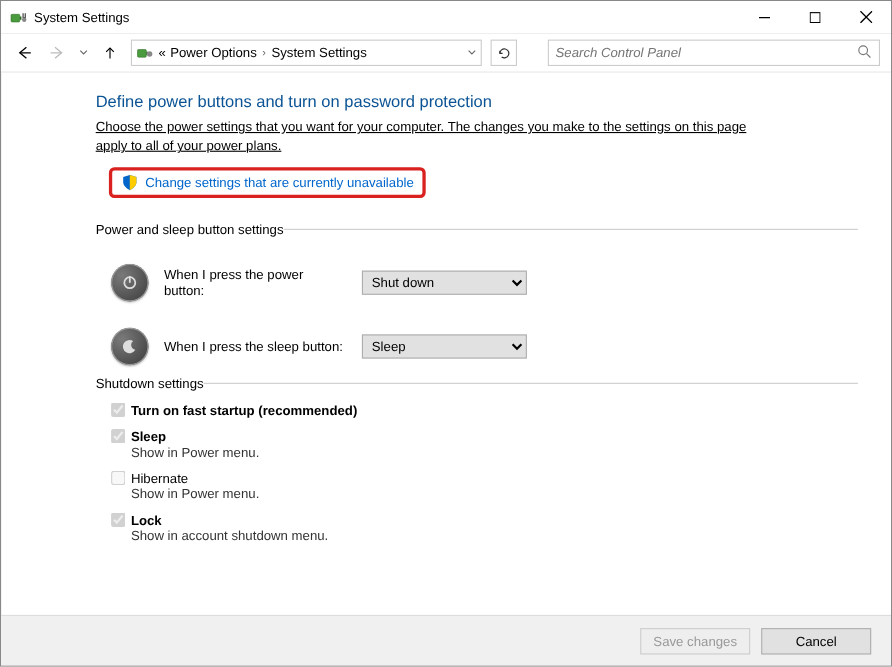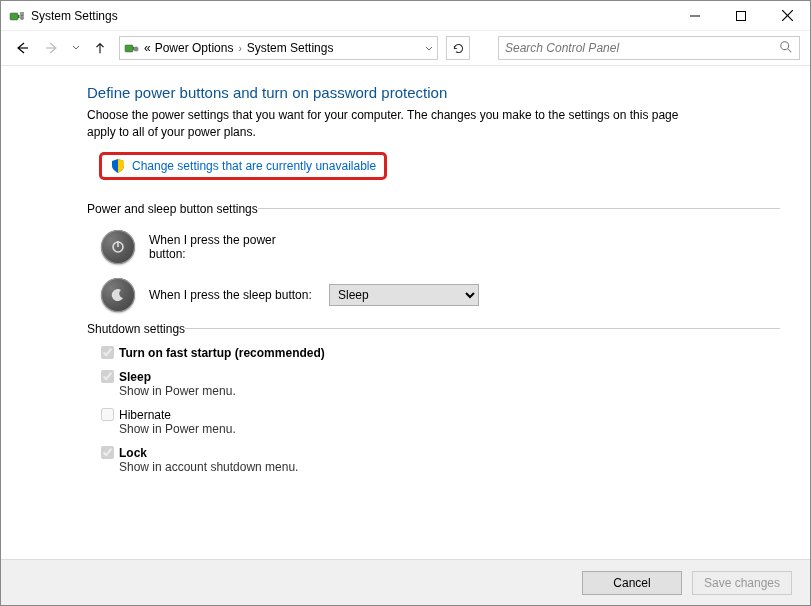--- a/index.html
+++ b/index.html
@@ -104,20 +104,21 @@
       color: #0b5394;
       font-size: 15px;
       font-weight: 400;
       margin-bottom: 6px;
     }
     .desc {
       font-size: 12px;
       line-height: 1.45;
       margin-bottom: 10px;
       max-width: 620px;
+      text-decoration: underline;
     }
     .unlock-row {
       border: 3px solid #d9211f;
       border-radius: 5px;
       display: inline-flex;
       align-items: center;
       padding: 3px 8px;
       gap: 6px;
       margin-bottom: 14px;
       margin-left: 12px;
@@ -133,21 +134,21 @@
       align-items: center;
       gap: 0;
     }
     .section-title .line {
       flex: 1; height: 1px; background: #ccc;
     }
     .button-row {
       display: flex;
       align-items: center;
       gap: 14px;
-      margin: 14px 0 10px 14px;
+      margin: 24px 0 10px 14px;
     }
     .round-icon {
       width: 34px; height: 34px;
       border-radius: 50%;
       display: flex; align-items: center; justify-content: center;
       box-shadow: inset 0 0 0 1px #999, 0 1px 2px rgba(0,0,0,0.3);
     }
     .round-icon.power { background: radial-gradient(circle at 30% 30%, #7a7a7a, #3a3a3a); }
     .round-icon.sleep { background: radial-gradient(circle at 30% 30%, #7a7a7a, #3a3a3a); }
     .label { width: 166px; }
@@ -309,20 +310,23 @@
   </div>
 
   <div class="button-row">
     <div class="round-icon power">
       <svg width="16" height="16" viewBox="0 0 16 16">
           <circle cx="8" cy="8" r="5" fill="none" stroke="#ddd" stroke-width="1.6"></circle>
           <line x1="8" y1="2" x2="8" y2="8" stroke="#ddd" stroke-width="1.6"></line>
         </svg>
     </div>
     <span class="label">When I press the power button:</span>
+    <select class="dd">
+      <option>Shut down</option>
+    </select>
   </div>
 
   <div class="button-row">
     <div class="round-icon sleep">
       <svg width="16" height="16" viewBox="0 0 16 16">
           <path d="M11 3 A6 6 0 1 0 13 11 A4.5 4.5 0 0 1 11 3 Z" fill="#ddd"></path>
         </svg>
     </div>
     <span class="label">When I press the sleep button:</span>
     <select class="dd">
@@ -360,15 +364,15 @@
       <div class="check-head">
         <input type="checkbox" checked="" disabled="" style="">
         <span class="bold">Lock</span>
       </div>
       <div class="check-sub">Show in account shutdown menu.</div>
     </div>
   </div>
 </div>
 
 <div class="footer">
+  <button class="btn" disabled="">Save changes</button>
   <button class="btn">Cancel</button>
-  <button class="btn" disabled="">Save changes</button>
 </div>
 
 </body></html>

